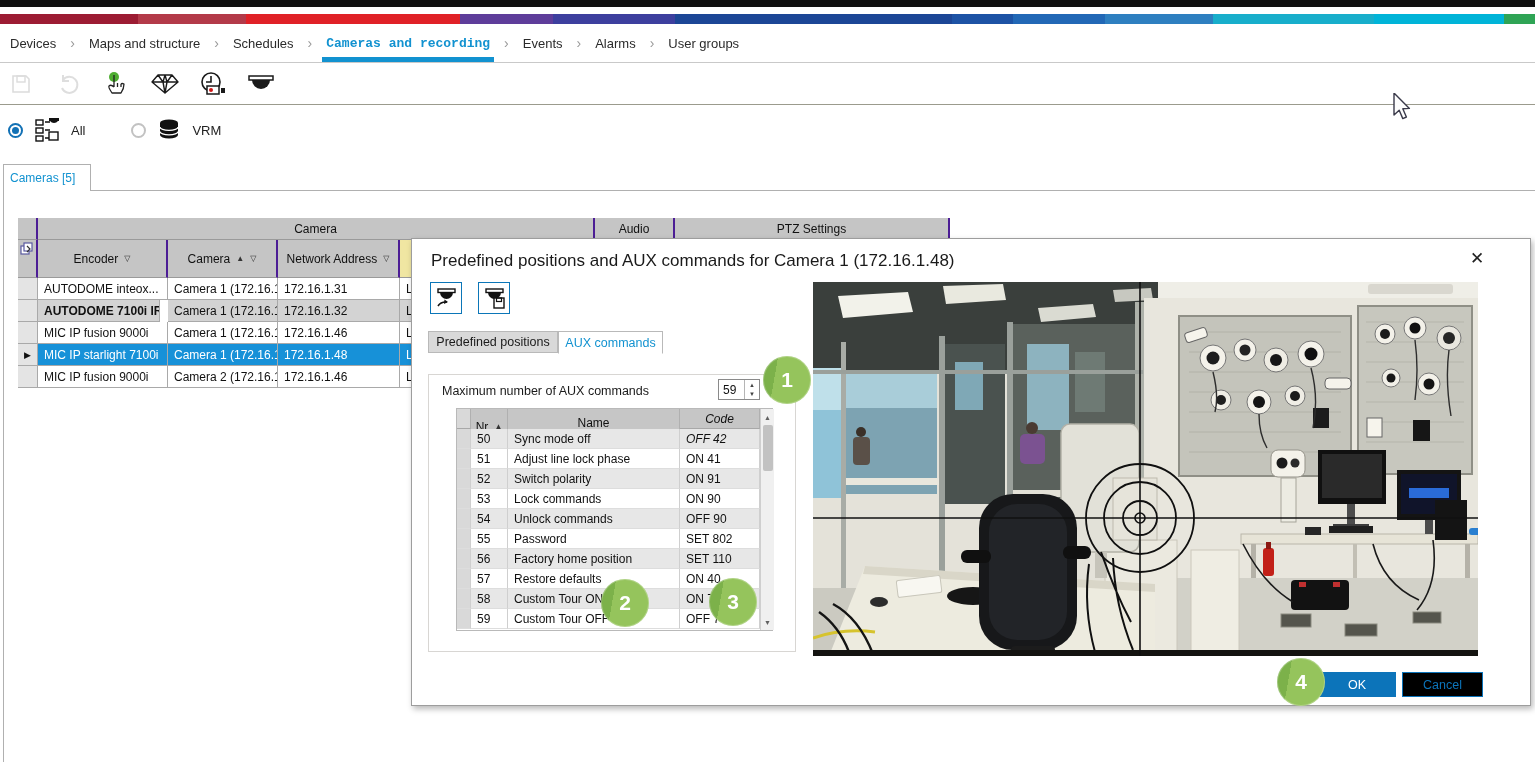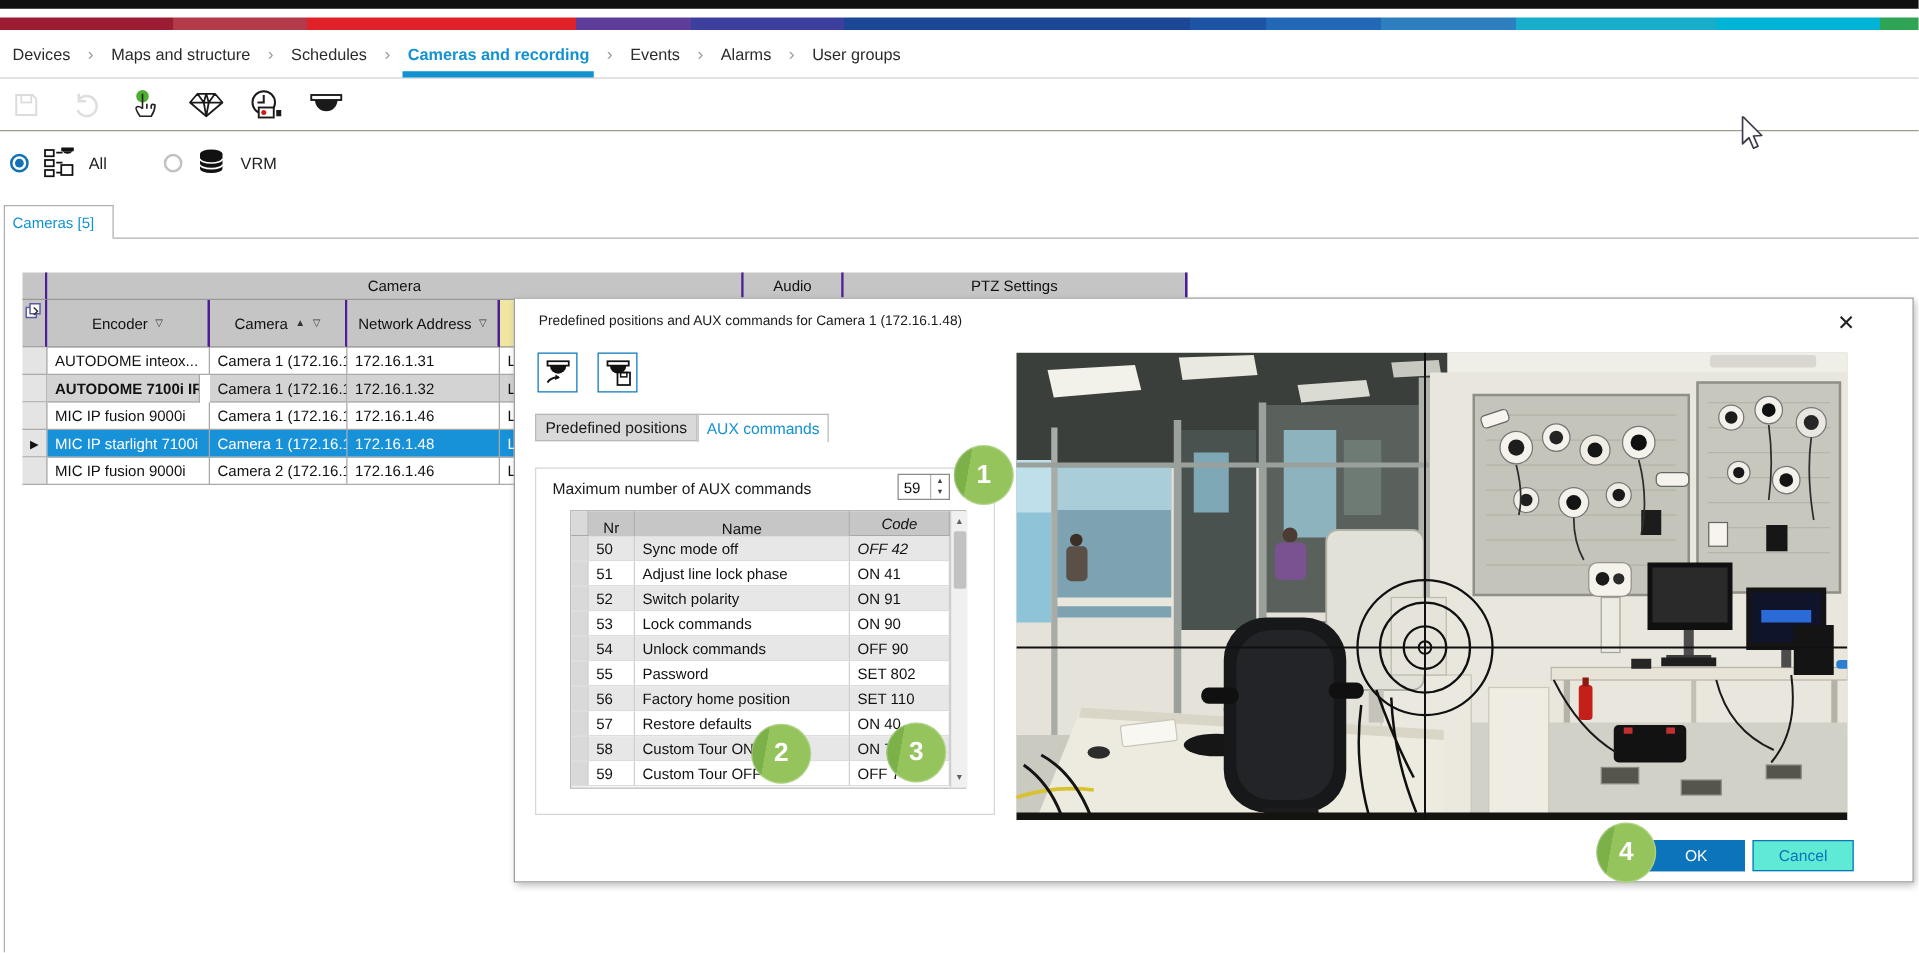--- a/index.html
+++ b/index.html
@@ -12,21 +12,21 @@
   .brandstripe { left:0; top:14px; width:1535px; height:10px;
     background:linear-gradient(90deg,
       #9c1c33 0 9%, #b33a49 9% 16%, #e02127 16% 30%,
       #5e3d9a 30% 36%, #3d3f9e 36% 44%, #1c4696 44% 62%,
       #1d53a5 62% 66%, #2268b6 66% 72%, #2e7fc0 72% 79%,
       #18aecb 79% 89.5%, #00b4d8 89.5% 98%, #2fa455 98% 100%); }
 
   
   .crumbs { left:0; top:24px; width:1535px; height:39px; display:flex; align-items:center; padding-left:6px; background:#fff; border-bottom:1px solid #c9c9c9; }
   .crumb { font-size:13px; color:#2b2b2b; padding:0 4px; position:relative; height:100%; display:flex; align-items:center; cursor:default; }
-  .crumb.active { color:#1292d0; font-weight:bold; }
+  .crumb.active { color:#1292d0; font-weight:bold;font-family:Liberation Mono, monospace; }
   .crumb.active::after { content:""; position:absolute; left:0; right:0; bottom:0; height:5px; background:#1292d0; }
   .crumbsep { color:#9a9a9a; font-size:14px; padding:0 10px; }
 
   
   .toolbar { left:0; top:63px; width:1535px; height:42px; border-bottom:1px solid #9b9b8d; display:flex; align-items:center; gap:18px; padding-left:6px; background:#fff; }
   .tbtn { width:30px; height:30px; display:flex; align-items:center; justify-content:center; }
 
   
   .radiorow { left:0; top:106px; width:1535px; height:48px; display:flex; align-items:center; padding-left:8px; gap:10px; background:#fff; }
   .radio { width:15px; height:15px; border-radius:50%; border:2px solid #1271b5; display:flex; align-items:center; justify-content:center; background:#fff; }
@@ -44,21 +44,21 @@
   .dt .cell { position:absolute; border-right:1px solid #a9a9a9; border-bottom:1px solid #a9a9a9; display:flex; align-items:center; padding:0 6px; white-space:nowrap; overflow:hidden; }
   .dt .hdr { background:#c5c5c5; justify-content:center; border-right:2px solid #4c1d95; border-bottom:1px solid #9a9a9a; }
   .dt .rowhdr { background:#e4e4e4; padding:0; justify-content:center; }
   .dt .grey { background:#d3d3d3; }
   .dt .sel { background:#1791d8; color:#fff; }
   .glyph { font-size:8px; color:#333; margin-left:6px; }
   .dt .sel4hint { background:#f0e6a2; }
 
   
   .dialog { left:411px; top:238px; width:1120px; height:468px; background:#fff; border:1px solid #9d9d9d; box-shadow:2px 3px 6px rgba(0,0,0,.28); }
-  .dlg-title { position:absolute; left:19px; top:12px; font-size:11px; color:#1a1a1a; }
+  .dlg-title { position:absolute; left:19px; top:12px; font-size:17px; color:#1a1a1a; }
   .dlg-close { position:absolute; left:1052px; top:6px; width:26px; height:26px; display:flex; align-items:center; justify-content:center; font-size:17px; color:#222; cursor:default; }
   .iconbtn { position:absolute; width:32px; height:32px; border:1px solid #0b76b8; background:#fff; display:flex; align-items:center; justify-content:center; }
   .dtab { position:absolute; height:22px; font-size:12.5px; display:flex; align-items:center; justify-content:center; border:1px solid #b9b9b9; }
   .dtab.inactive { background:#d9d9d9; color:#1a1a1a; }
   .dtab.active { background:#fff; color:#1292d0; border-bottom:1px solid #fff; z-index:2;text-align:center; }
   .dpanel { position:absolute; left:16px; top:135px; width:368px; height:278px; border:1px solid #d8d6d3; background:#fff; }
   .maxlabel { position:absolute; left:30px; top:145px; font-size:12.5px; color:#1a1a1a; }
   .spinner { position:absolute; left:306px; top:140px; width:42px; height:21px; border:1px solid #8a8a8a; background:#fff; display:flex; }
   .spinval { flex:1; font-size:12px; display:flex; align-items:center; padding-left:4px; color:#111; }
   .spinbtns { width:15px; border-left:1px solid #b5b5b5; display:flex; flex-direction:column; }
@@ -74,21 +74,21 @@
   .scrollbar .arr { height:16px; font-size:7px; color:#606060; display:flex; align-items:center; }
   .scrollbar .thumb { width:10px; height:46px; background:#c2c2c2; border-radius:2px; }
   .scrollbar .spacer { flex:1; }
 
   
   .photo { position:absolute; left:401px; top:43px; width:665px; height:374px; background:#d8d6cd; overflow:hidden; }
 
   
   .btn { position:absolute; height:25px; font-size:12.5px; display:flex; align-items:center; justify-content:center; }
   .btn.ok { left:906px; top:433px; width:78px; background:#0c74ba; color:#fff; border:1px solid #0c74ba; }
-  .btn.cancel { left:990px; top:433px; width:81px; background:#5eead4; color:#0c74ba; border:1px solid #0c74ba; }
+  .btn.cancel { left:990px; top:433px; width:81px; background:#000000; color:#0c74ba; border:1px solid #0c74ba; }
 
   
   .ann { position:absolute; width:48px; height:48px; border-radius:50%; color:#fff; font-size:21px; font-weight:bold; display:flex; align-items:center; justify-content:center;
     background:linear-gradient(100deg, #7cb14a 0 27%, #95c45c 27%); box-shadow:0 0 0 1px rgba(255,255,255,.25) inset; z-index:30; }
 
   .cursor { position:absolute; left:1393px; top:93px; z-index:40; }
 </style>
 </head>
 <body>
 
@@ -276,21 +276,21 @@
   <div class="spinner">
     <div class="spinval">59</div>
     <div class="spinbtns">
       <span>▲</span>
       <span>▼</span>
     </div>
   </div>
 
   <div class="aux">
     <div class="c h rh" style="left:0; top:0; width:14px; height:20px;"></div>
-    <div class="c h" style="left:14px; top:0; width:37px; height:36px;flex-direction:column;">
+    <div class="c h" style="left:14px; top:0; width:37px; height:36px;">
         <span>Nr</span>
         <span class="glyph">▲</span>
       </div>
     <div class="c h" style="left:51px; top:0; width:172px; height:28px;">
         <span>Name</span>
       </div>
     <div class="c h" style="left:223px; top:0; width:80px; height:20px;font-style:italic;">
         <span>Code</span>
       </div>
 

